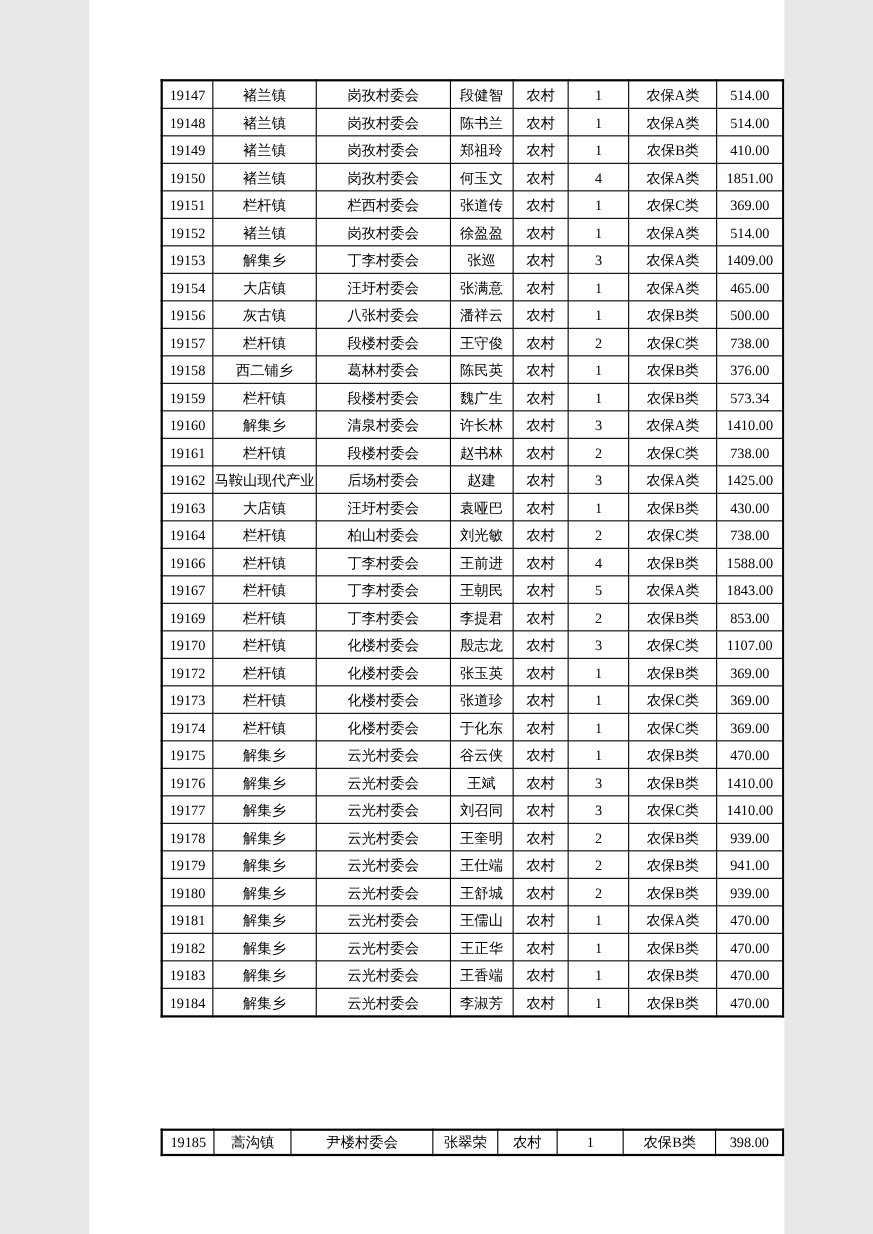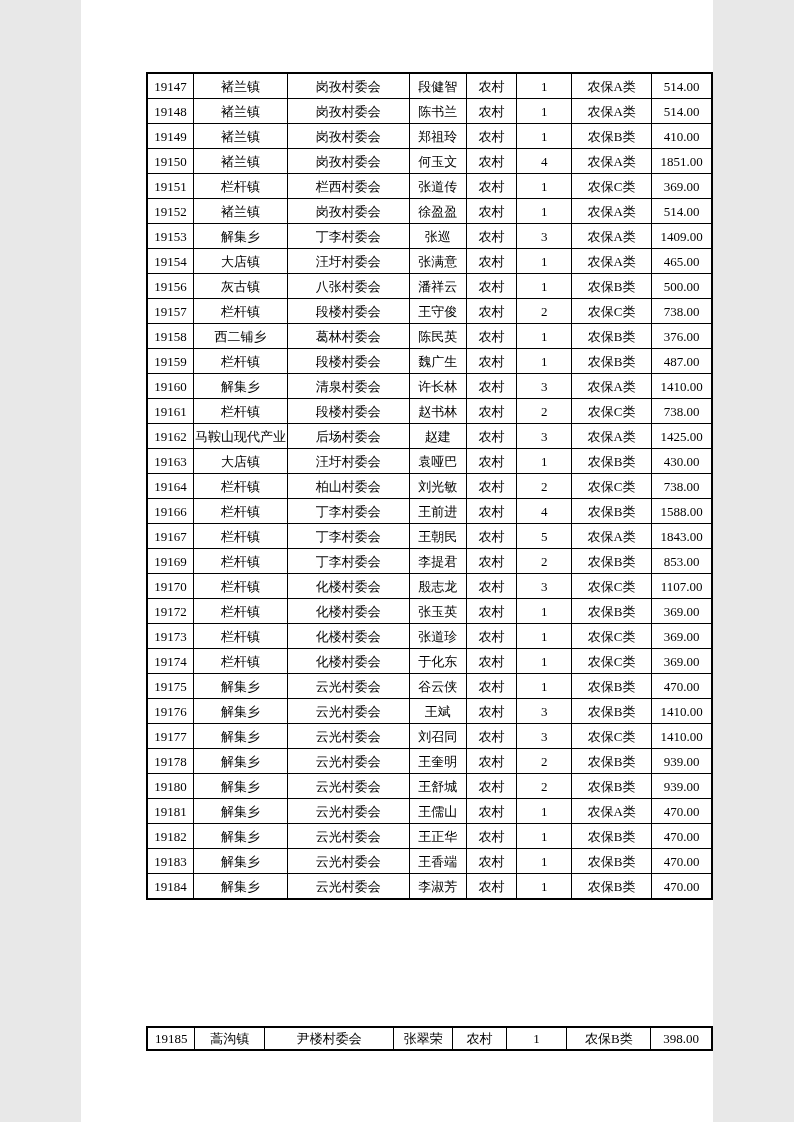--- a/index.html
+++ b/index.html
@@ -169,21 +169,21 @@
           <td>376.00</td>
         </tr>
         <tr>
           <td>19159</td>
           <td>栏杆镇</td>
           <td>段楼村委会</td>
           <td>魏广生</td>
           <td>农村</td>
           <td>1</td>
           <td>农保B类</td>
-          <td>487.00</td>
+          <td>573.34</td>
         </tr>
         <tr>
           <td>19160</td>
           <td>解集乡</td>
           <td>清泉村委会</td>
           <td>许长林</td>
           <td>农村</td>
           <td>3</td>
           <td>农保A类</td>
           <td>1410.00</td>
@@ -330,20 +330,30 @@
         </tr>
         <tr>
           <td>19178</td>
           <td>解集乡</td>
           <td>云光村委会</td>
           <td>王奎明</td>
           <td>农村</td>
           <td>2</td>
           <td>农保B类</td>
           <td>939.00</td>
+        </tr>
+        <tr>
+          <td>19179</td>
+          <td>解集乡</td>
+          <td>云光村委会</td>
+          <td>王仕端</td>
+          <td>农村</td>
+          <td>2</td>
+          <td>农保B类</td>
+          <td>941.00</td>
         </tr>
         <tr>
           <td>19180</td>
           <td>解集乡</td>
           <td>云光村委会</td>
           <td>王舒城</td>
           <td>农村</td>
           <td>2</td>
           <td>农保B类</td>
           <td>939.00</td>

